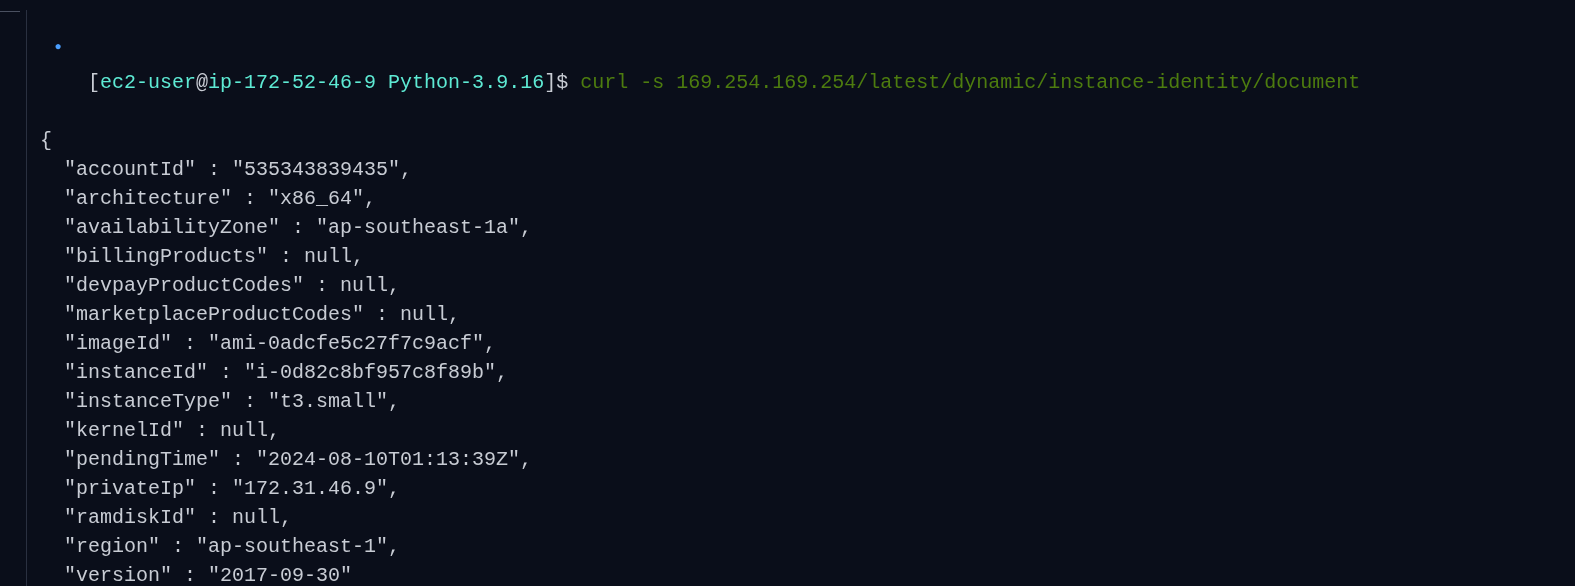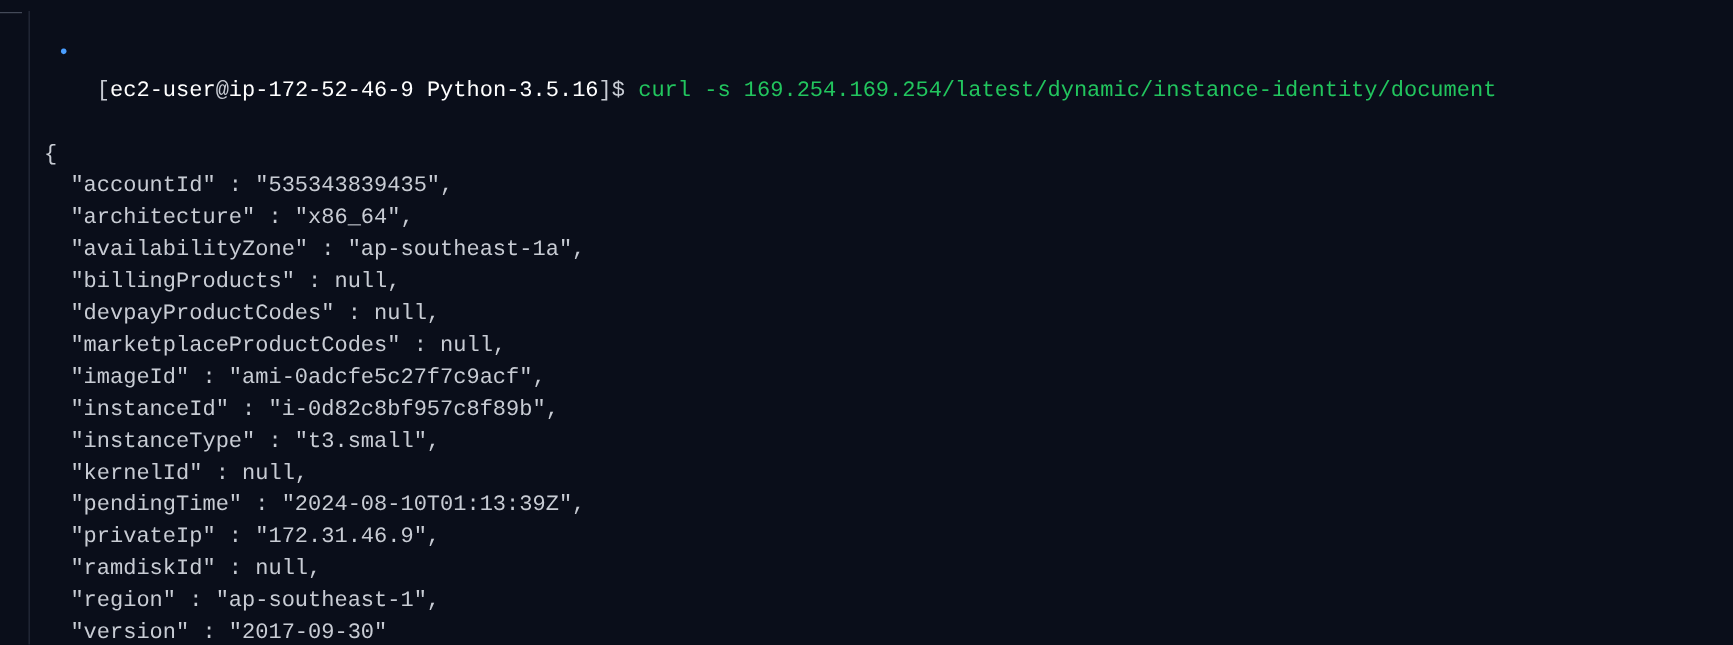--- a/index.html
+++ b/index.html
@@ -34,27 +34,27 @@
     }
     .line {
       position: relative;
       white-space: pre;
       min-height: 28px;
     }
     .prompt-bracket {
       color: #c8ccd4;
     }
     .prompt-user {
-      color: #ffffff;
+      color: #5eead4;
     }
     .prompt-dollar {
       color: #c8ccd4;
     }
     .command {
-      color: #22c55e;
+      color: #4d7c0f;
     }
     .output {
       color: #c8ccd4;
     }
     .border-left {
       position: absolute;
       left: 26px;
       top: 0;
       bottom: 0;
       width: 1px;
@@ -72,21 +72,21 @@
 </head>
 <body>
 
 <div class="small-border"></div>
 
 <div class="terminal">
   <div class="border-left"></div>
 
   <div class="line">
     <span class="gutter-marker filled">●</span>
-    <span class="prompt-bracket">[</span><span class="prompt-user">ec2-user</span><span>@</span><span class="prompt-user">ip-172-52-46-9</span><span> </span><span class="prompt-user">Python-3.5.16</span><span class="prompt-bracket">]</span><span class="prompt-dollar">$</span><span> </span><span class="command">curl -s 169.254.169.254/latest/dynamic/instance-identity/document</span>
+    <span class="prompt-bracket">[</span><span class="prompt-user">ec2-user</span><span>@</span><span class="prompt-user">ip-172-52-46-9</span><span> </span><span class="prompt-user">Python-3.9.16</span><span class="prompt-bracket">]</span><span class="prompt-dollar">$</span><span> </span><span class="command">curl -s 169.254.169.254/latest/dynamic/instance-identity/document</span>
   </div>
 
   <div class="line output">{</div>
   <div class="line output">  "accountId" : "535343839435",</div>
   <div class="line output">  "architecture" : "x86_64",</div>
   <div class="line output">  "availabilityZone" : "ap-southeast-1a",</div>
   <div class="line output">  "billingProducts" : null,</div>
   <div class="line output">  "devpayProductCodes" : null,</div>
   <div class="line output">  "marketplaceProductCodes" : null,</div>
   <div class="line output">  "imageId" : "ami-0adcfe5c27f7c9acf",</div>

